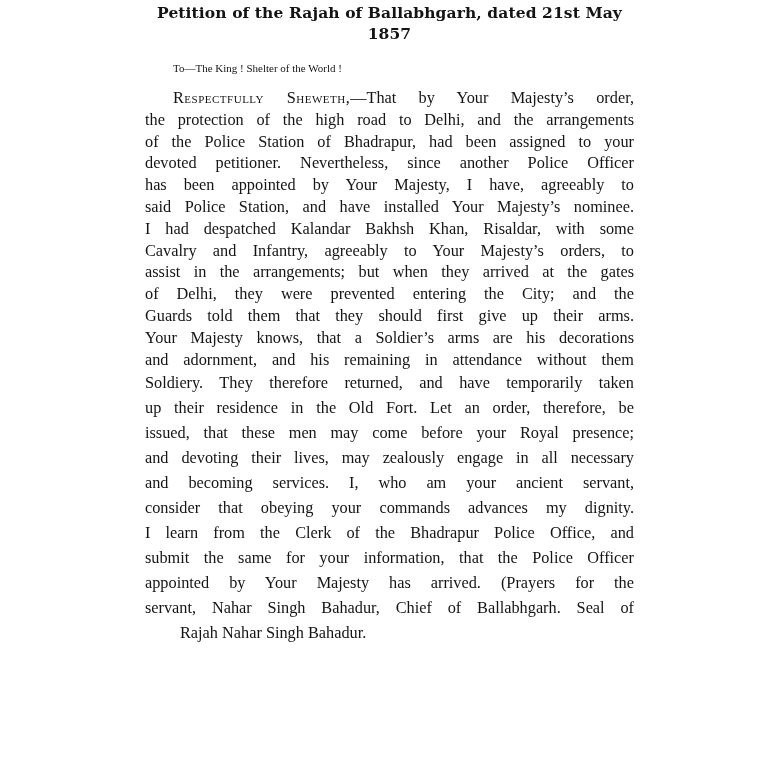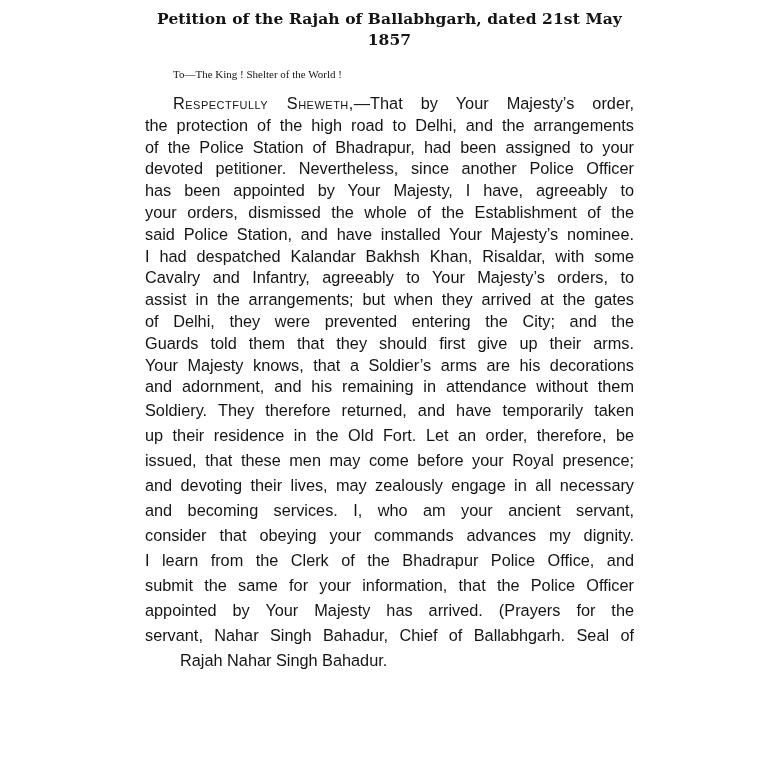--- a/index.html
+++ b/index.html
@@ -1,27 +1,27 @@
 <!DOCTYPE html>
 <html><head>
 <meta charset="utf-8">
 <style>
   html, body { margin: 0; padding: 0; background: #ffffff; }
   body { width: 783px; height: 771px; position: relative; overflow: hidden; color: #141414; }
-  .page { position: absolute; left: 145px; top: 8px; width: 489px; }
+  .page { position: absolute; left: 145px; top: 2px; width: 489px; }
   .title {
     font-family: "DejaVu Serif", serif; font-weight: bold; font-size: 15.5px;
     text-align: center; line-height: 21px; margin: 0; letter-spacing: 0.1px;
   }
   .salutation {
     font-family: "Liberation Serif", serif; font-size: 11px;
     margin: 12px 0 0 28px; line-height: 24px;
   }
   .body {
-    font-family: Liberation Sans, sans-serif; font-size: 16.3px;
+    font-family: Liberation Serif, serif; font-size: 16.3px;
     line-height: 21.8px; margin-top: 7px;
   }
   .line { display: block; text-align: justify; text-align-last: justify; white-space: nowrap; height: 21.8px; }
   .line.first { padding-left: 28px; }
   .line.last { text-align-last: left; margin-left: 35px; }
   .sc { font-variant: small-caps; letter-spacing: 0.5px; }
   .l15, .l16, .l17, .l18, .l19, .l20, .l21, .l22, .l23, .l24, .l25, .l26, .l27 { height: 25px; line-height: 25px; }
 </style>
 </head>
 <body>
@@ -31,21 +31,20 @@
     <span>Petition of the Rajah of  Ballabhgarh,  dated 21st May</span><br>
     <span>1857</span>
   </h1>
   <div class="salutation">To—The King ! Shelter of the World !</div>
   <div class="body">
     <span class="line first"><span class="sc">Respectfully Sheweth,</span><span>—That by Your Majesty’s order,</span></span>
     <span class="line">the protection of the high road to Delhi, and the arrangements</span>
     <span class="line">of the Police Station of Bhadrapur, had been assigned to your</span>
     <span class="line">devoted petitioner. Nevertheless, since another Police Officer</span>
     <span class="line">has been appointed by Your Majesty, I have, agreeably to</span>
-    <span class="line">your orders, dismissed the whole of the Establishment of the</span>
     <span class="line">said Police Station, and have installed Your Majesty’s nominee.</span>
     <span class="line">I had despatched Kalandar Bakhsh Khan, Risaldar, with some</span>
     <span class="line">Cavalry and Infantry, agreeably to Your Majesty’s orders, to</span>
     <span class="line">assist in the arrangements; but when they arrived at the gates</span>
     <span class="line">of Delhi, they were prevented entering the City; and the</span>
     <span class="line">Guards told them that they should first give up their arms.</span>
     <span class="line">Your Majesty knows, that a Soldier’s arms are his decorations</span>
     <span class="line">and adornment, and his remaining in attendance without them</span>
     <span class="line l15">Soldiery. They therefore returned, and have temporarily taken</span>
     <span class="line l16">up their residence in the Old Fort. Let an order, therefore, be</span>

